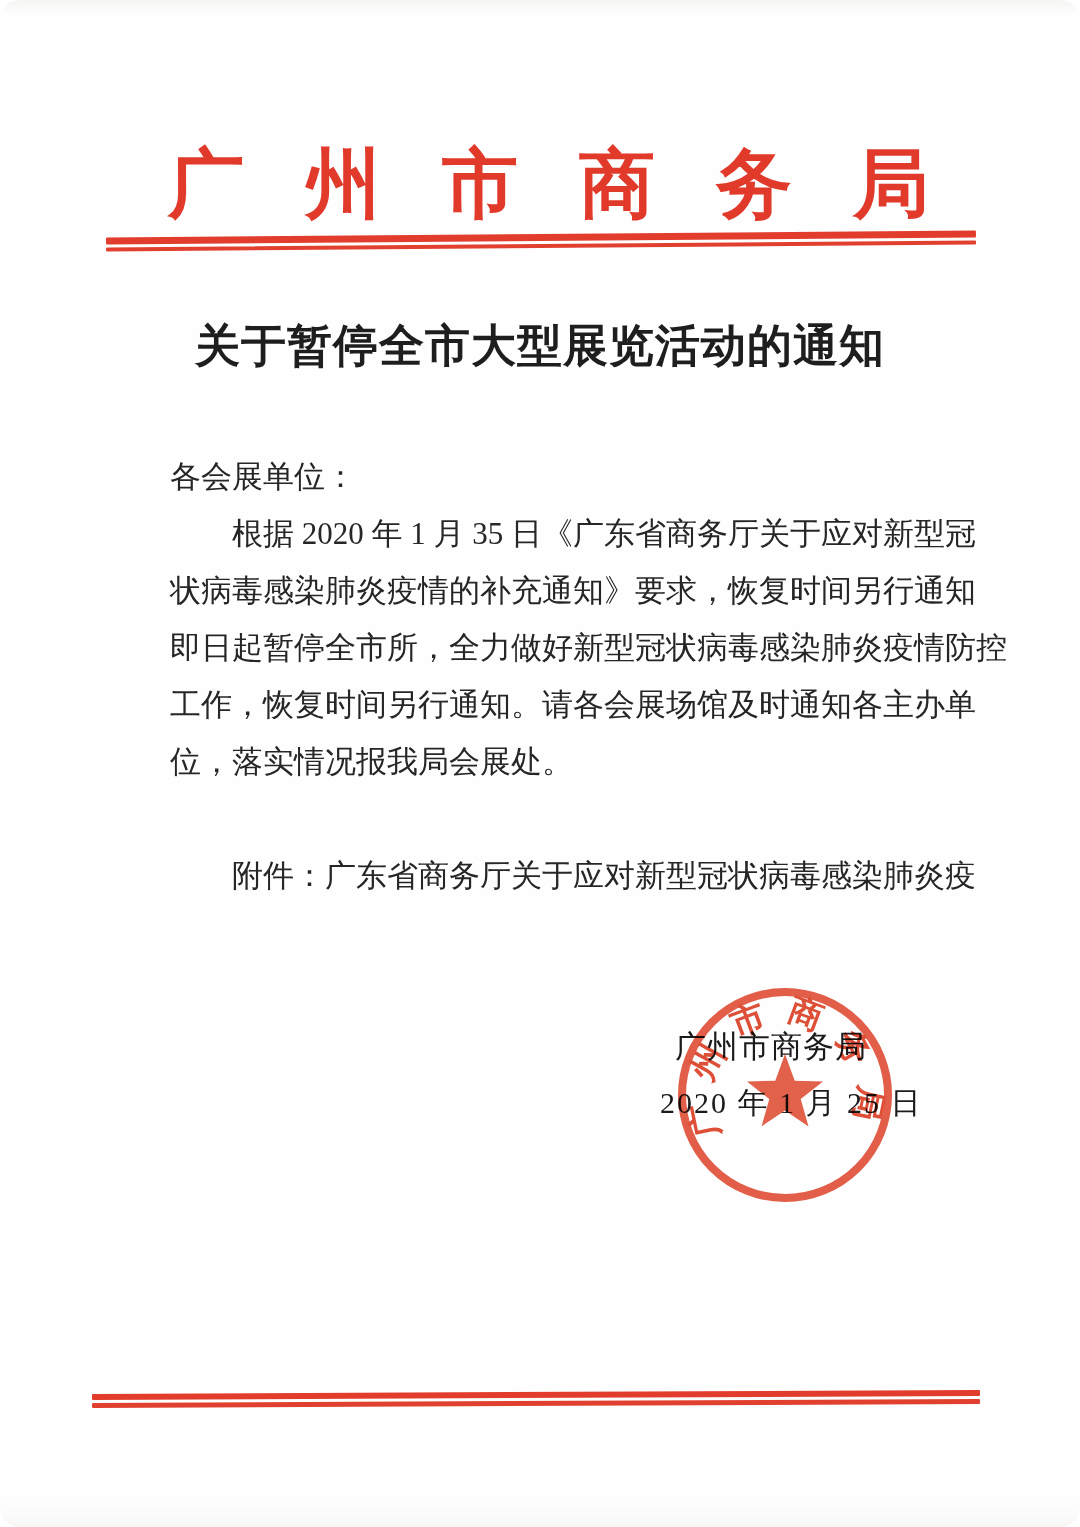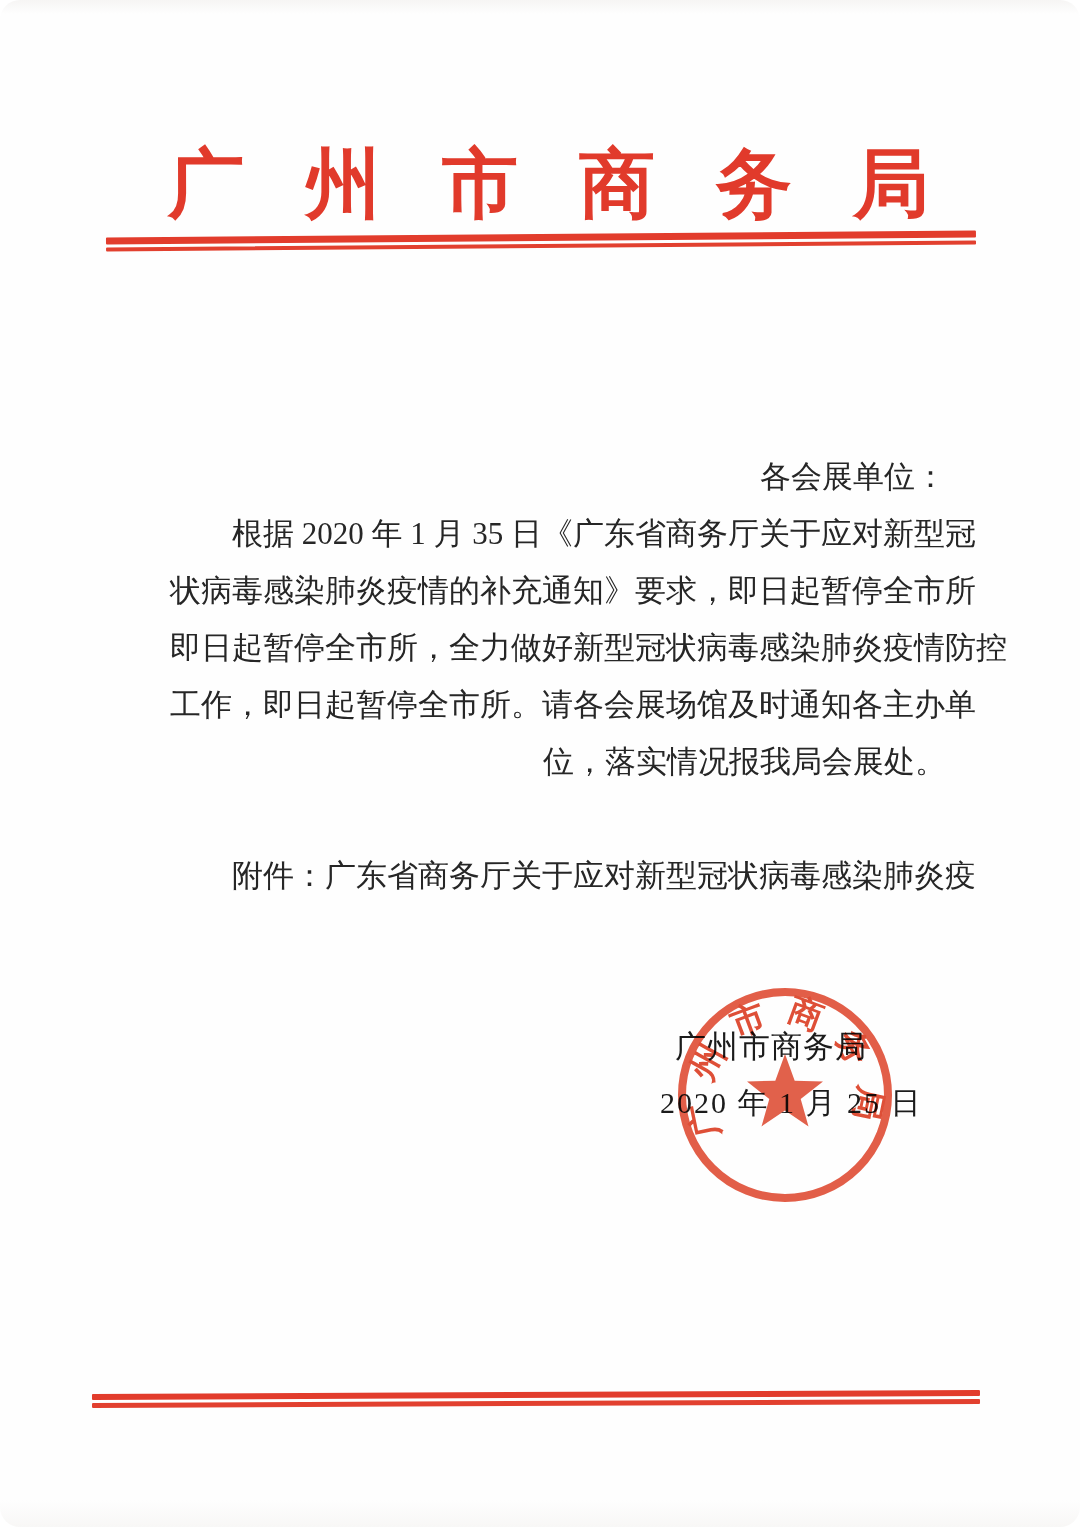--- a/index.html
+++ b/index.html
@@ -37,21 +37,21 @@
     position: absolute; left: 0; top: 316px; width: 1080px;
     text-align: center; font-size: 45px; font-weight: 700;
     letter-spacing: 1px; color: #1e1e1e;
   }
 
   
   .content {
     position: absolute; left: 170px; top: 448px; width: 776px;
     font-size: 31px; color: #262626;
   }
-  .line { height: 57px; line-height: 57px; white-space: nowrap; text-align: right; }
+  .line { height: 57px; line-height: 57px; white-space: nowrap; }
   .line.indent { padding-left: 62px; }
   .line.spacer { height: 57px; }
 
   
   .sig-org {
     position: absolute; left: 675px; top: 1026px;
     font-size: 31px; letter-spacing: 1px; color: #1b1b1b; white-space: nowrap;
     z-index: 1;
   }
   .sig-date {
@@ -79,27 +79,28 @@
 <div class="page">
 
   <div class="letterhead">广州市商务局</div>
 
   <div class="rule rule-top">
     <div class="thick"></div>
     <div class="gap"></div>
     <div class="thin"></div>
   </div>
 
+  <h1 class="doc-title">关于暂停全市大型展览活动的通知</h1>
 
   <div class="content">
     <div class="line">各会展单位：</div>
     <div class="line indent">根据 2020 年 1 月 35 日《广东省商务厅关于应对新型冠</div>
-    <div class="line">状病毒感染肺炎疫情的补充通知》要求，即日起暂停全市所</div>
+    <div class="line">状病毒感染肺炎疫情的补充通知》要求，恢复时间另行通知</div>
     <div class="line">即日起暂停全市所，全力做好新型冠状病毒感染肺炎疫情防控</div>
-    <div class="line">工作，即日起暂停全市所。请各会展场馆及时通知各主办单</div>
+    <div class="line">工作，恢复时间另行通知。请各会展场馆及时通知各主办单</div>
     <div class="line">位，落实情况报我局会展处。</div>
     <div class="line spacer"></div>
     <div class="line indent">附件：广东省商务厅关于应对新型冠状病毒感染肺炎疫</div>
   </div>
 
   <div class="sig-org">广州市商务局</div>
   <div class="sig-date">2020 年 1 月 25 日</div>
 
   <div class="seal">
     <svg viewBox="0 0 226 226" xmlns="http://www.w3.org/2000/svg">

